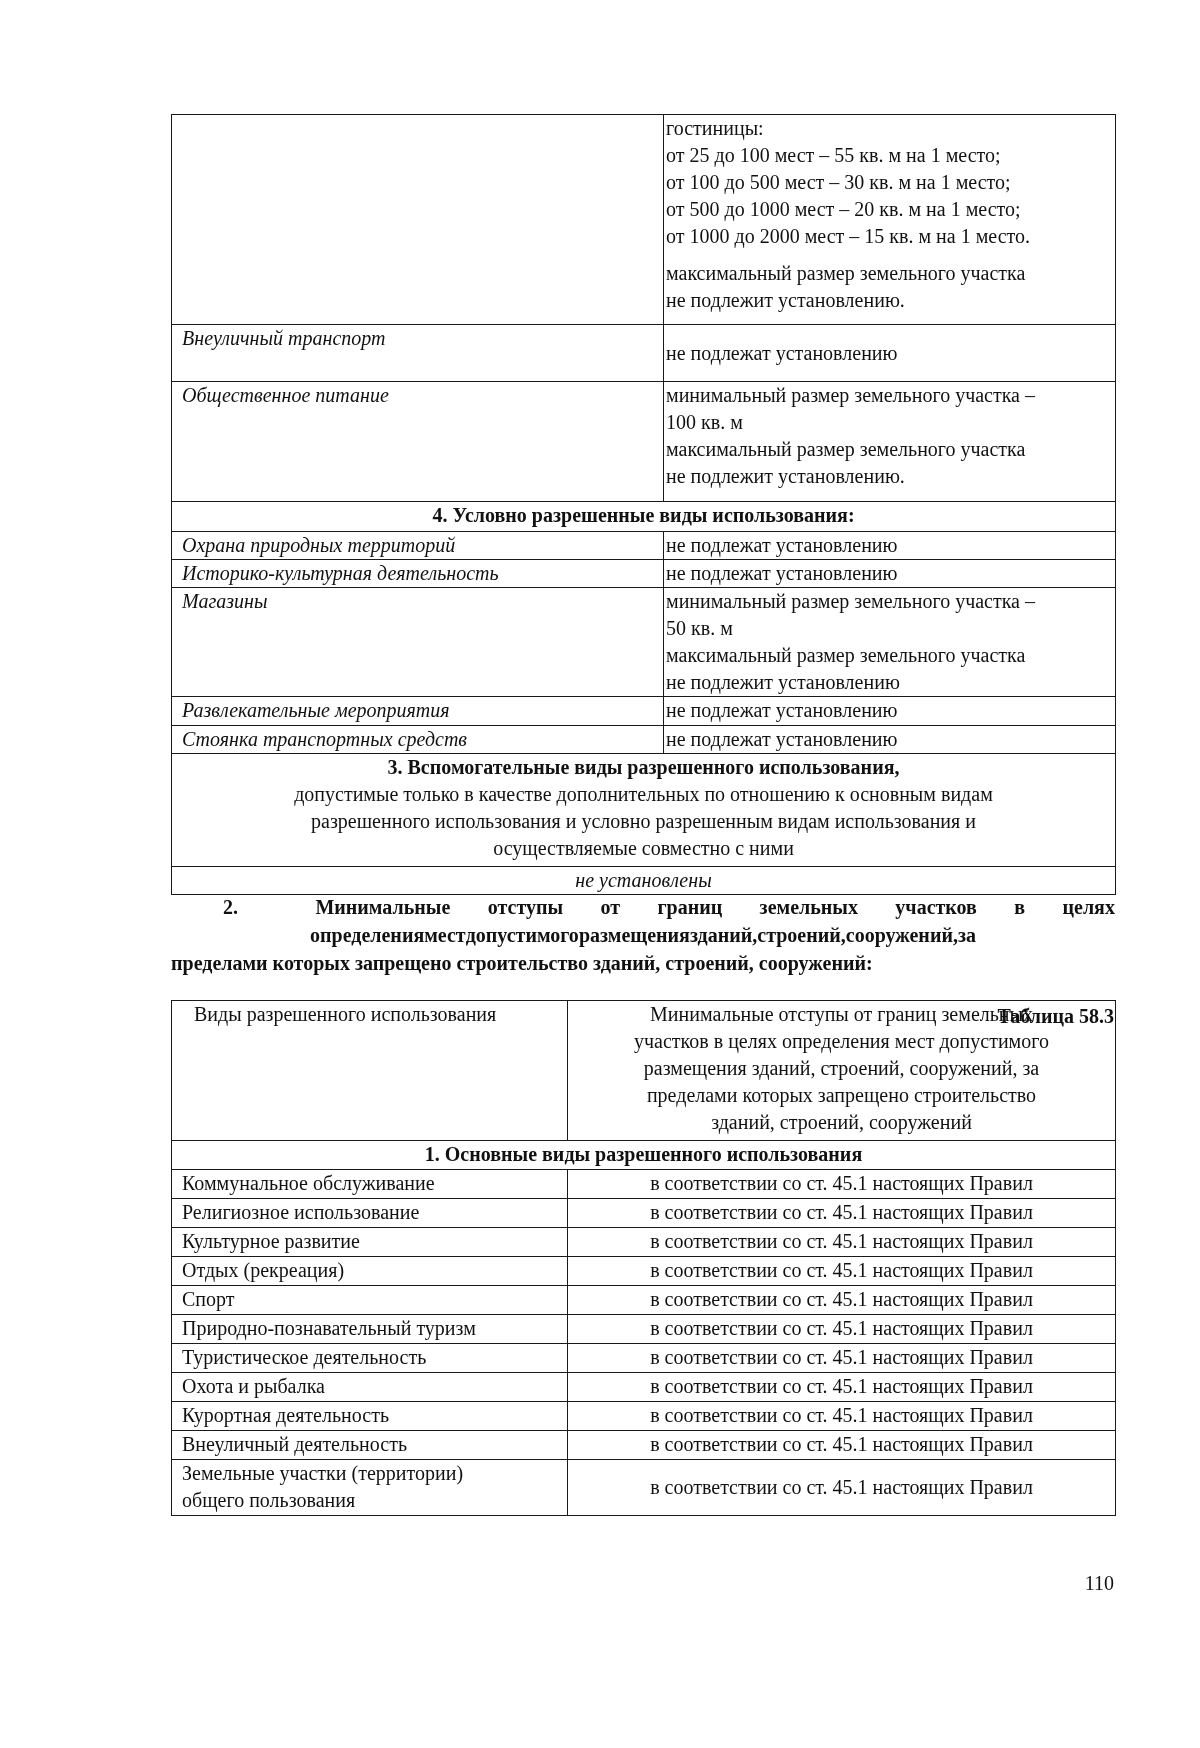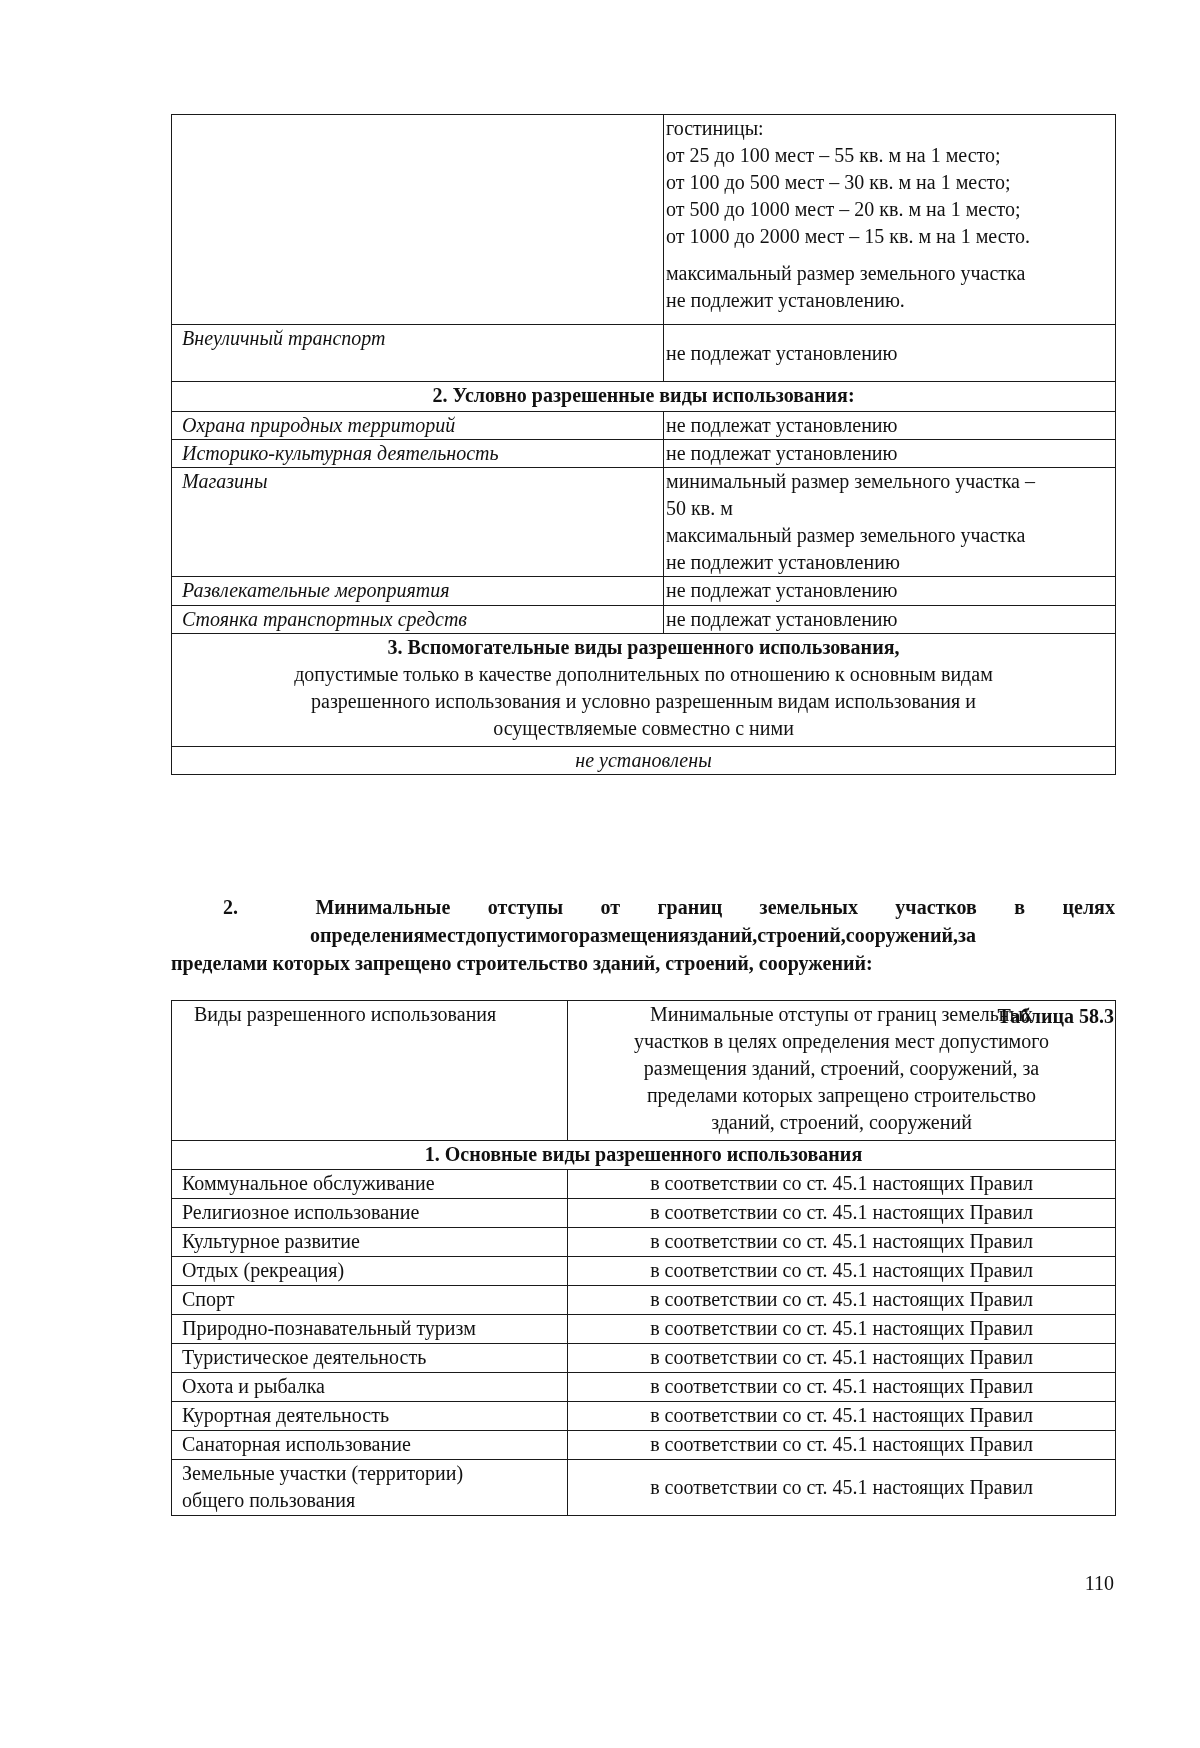--- a/index.html
+++ b/index.html
@@ -63,22 +63,31 @@
       <span class="mline">максимальный размер земельного участка</span>
       <span class="mline">не подлежит установлению.</span>
     </td>
   </tr>
   <tr style="height:57px;">
     <td class="left">Внеуличный транспорт</td>
     <td class="right" style="vertical-align:middle;">
       <span>не подлежат установлению</span>
     </td>
   </tr>
+  <tr style="height:120px;">
+    <td class="left">Общественное питание</td>
+    <td class="right">
+      <span class="mline">минимальный размер земельного участка –</span>
+      <span class="mline">100 кв. м</span>
+      <span class="mline">максимальный размер земельного участка</span>
+      <span class="mline">не подлежит установлению.</span>
+    </td>
+  </tr>
   <tr style="height:30px;">
-    <td colspan="2" class="sec">2. Условно разрешенные виды использования:</td>
+    <td colspan="2" class="sec">4. Условно разрешенные виды использования:</td>
   </tr>
   <tr style="height:28px;">
     <td class="left">Охрана природных территорий</td>
     <td class="right">не подлежат установлению</td>
   </tr>
   <tr style="height:28px;">
     <td class="left">Историко-культурная деятельность</td>
     <td class="right">не подлежат установлению</td>
   </tr>
   <tr style="height:109px;">
@@ -188,21 +197,21 @@
   </tr>
   <tr class="row">
     <td class="left">Охота и рыбалка</td>
     <td class="val">в соответствии со ст. 45.1 настоящих Правил</td>
   </tr>
   <tr class="row">
     <td class="left">Курортная деятельность</td>
     <td class="val">в соответствии со ст. 45.1 настоящих Правил</td>
   </tr>
   <tr class="row">
-    <td class="left">Санаторная использование</td>
+    <td class="left">Внеуличный деятельность</td>
     <td class="val">в соответствии со ст. 45.1 настоящих Правил</td>
   </tr>
   <tr style="height:56px;">
     <td class="left">
       <span class="mline">Земельные участки (территории)</span>
       <span class="mline">общего пользования</span>
     </td>
     <td class="val" style="vertical-align:middle;">в соответствии со ст. 45.1 настоящих Правил</td>
   </tr>
 </tbody>

